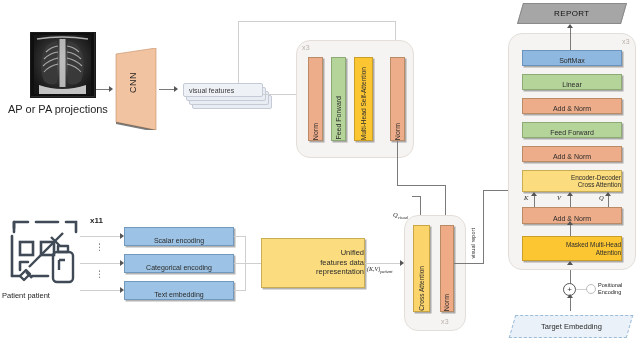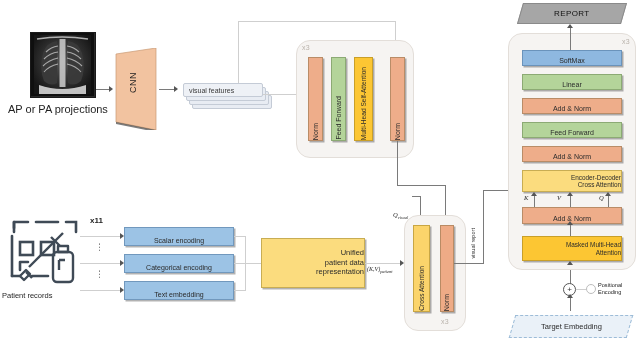--- a/index.html
+++ b/index.html
@@ -207,21 +207,21 @@
         <path d="M43 25 L52 34"></path>
         <path d="M18 60 L24 66"></path>
       </g>
       <g stroke="#3f4a56" stroke-width="2.4" fill="none" stroke-linejoin="round">
         <rect x="45" y="40" width="20" height="30" rx="4"></rect>
         <path d="M50 34 L60 34 L60 40 L50 40 Z"></path>
         <path d="M51 48 L51 58 M51 48 L57 48"></path>
       </g>
     </svg>
   </div>
-  <div class="lbl" style="left:2px; top:291px; font-size:7.5px;">Patient records</div>
+  <div class="lbl" style="left:2px; top:291px; font-size:7.5px;">Patient patient</div>
   <div class="lbl lbl-b" style="left:90px; top:216px; font-size:8px;">x11</div>
 
   <div class="ln lnh ln-lt" style="left:80px; top:236px; width:42px; background:#cfcfcf;"></div>
   <div class="arrH" style="left:120px; top:233px;"></div>
   <div class="ln lnh ln-lt" style="left:80px; top:263px; width:42px; background:#cfcfcf;"></div>
   <div class="arrH" style="left:120px; top:260px;"></div>
   <div class="ln lnh ln-lt" style="left:80px; top:290px; width:42px; background:#cfcfcf;"></div>
   <div class="arrH" style="left:120px; top:287px;"></div>
 
   <div class="lbl" style="left:95px; top:242px; color:#555; font-size:9px; letter-spacing:2px;">⋮</div>
@@ -238,21 +238,21 @@
   </div>
 
   <div class="ln lnh ln-lt" style="left:234px; top:236px; width:12px; background:#cfcfcf;"></div>
   <div class="ln lnh ln-lt" style="left:234px; top:263px; width:12px; background:#cfcfcf;"></div>
   <div class="ln lnh ln-lt" style="left:234px; top:290px; width:12px; background:#cfcfcf;"></div>
   <div class="ln lnv ln-lt" style="left:245px; top:236px; height:55px; background:#cfcfcf;"></div>
   <div class="ln lnh ln-lt" style="left:245px; top:263px; width:18px; background:#cfcfcf;"></div>
 
   <div class="blk c-yellow" style="left:261px; top:238px; width:104px; height:50px; flex-direction:column; font-size:7.5px; gap:1px;">
     <span>Unified</span>
-    <span>patient data</span>
+    <span>features data</span>
     <span>representation</span>
   </div>
 
   <div class="ln lnh ln-lt" style="left:365px; top:263px; width:37px; background:#cfcfcf;"></div>
   <div class="arrH" style="left:400px; top:260px;"></div>
 
   <div class="lbl lbl-it" style="left:367px; top:266px; font-size:6px;">
     <span>(K,V)</span><sub style="font-size:4.4px;">patient</sub>
   </div>
 

